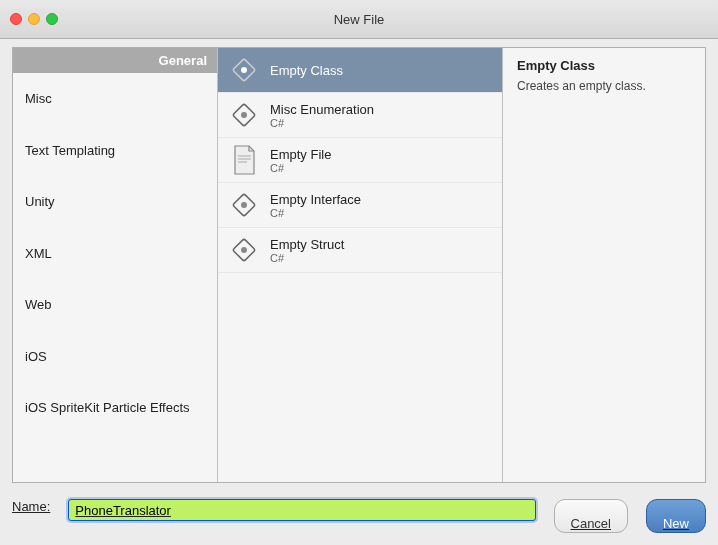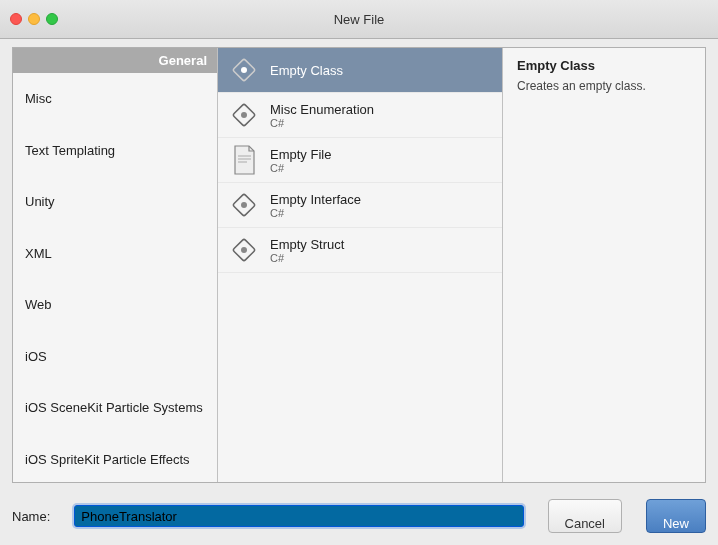--- a/index.html
+++ b/index.html
@@ -156,46 +156,47 @@
     }
     .right-panel-desc {
       font-size: 12px;
       color: #444;
       line-height: 1.5;
     }
 
     
     .bottom-bar {
       display: flex;
-      align-items: center;
+      align-items: flex-start;
       padding: 8px 12px 12px 12px;
-      gap: 24px;
-      flex-shrink: 0;
+      gap: 18px;
+      flex-shrink: 0;
+      text-decoration: underline;
     }
     .name-label {
       font-size: 13px;
       font-weight: 500;
       flex-shrink: 0;
     }
     .name-input {
       flex: 1;
       height: 22px;
       border: 1px solid #0057d8;
       border-radius: 3px;
       padding: 2px 6px;
       font-size: 13px;
       outline: none;
-      background: #0369a1;
+      background: #bef264;
       box-shadow: 0 0 0 2px rgba(0, 87, 216, 0.25);
     }
     .btn {
       height: 24px;
       min-width: 60px;
       padding: 16px 16px;
-      border-radius: 4px;
+      border-radius: 11px;
       font-size: 13px;
       cursor: pointer;
       border: 1px solid #b0b0b0;
       background: linear-gradient(to bottom, #fafafa, #e8e8e8);
       color: #333;
       flex-shrink: 0;
     }
     .btn-primary {
       background: linear-gradient(to bottom, #6fa0d8, #4a7fc1);
       color: #fff;
@@ -220,21 +221,20 @@
     <div class="left-panel">
       <div class="left-panel-header">General</div>
       <div id="category-list">
 
       <div class="category-item">Misc</div>
           <div class="category-item">Text Templating</div>
           <div class="category-item">Unity</div>
           <div class="category-item">XML</div>
           <div class="category-item">Web</div>
           <div class="category-item">iOS</div>
-          <div class="category-item">iOS SceneKit Particle Systems</div>
           <div class="category-item">iOS SpriteKit Particle Effects</div>
         </div>
     </div>
 
     <div class="middle-panel">
       <div id="file-type-list">
 
       <div class="file-type-item selected">
             <div class="file-type-icon">
               <svg class="icon-diamond" viewBox="0 0 28 28" xmlns="http://www.w3.org/2000/svg">

